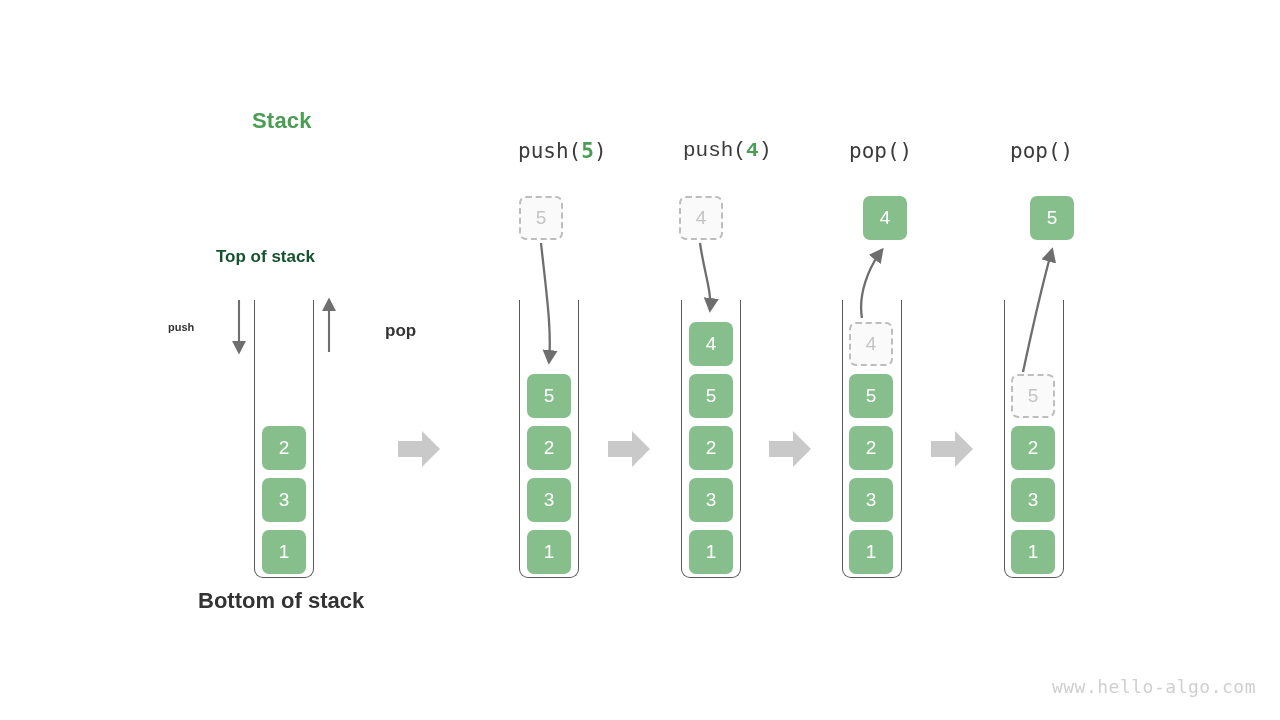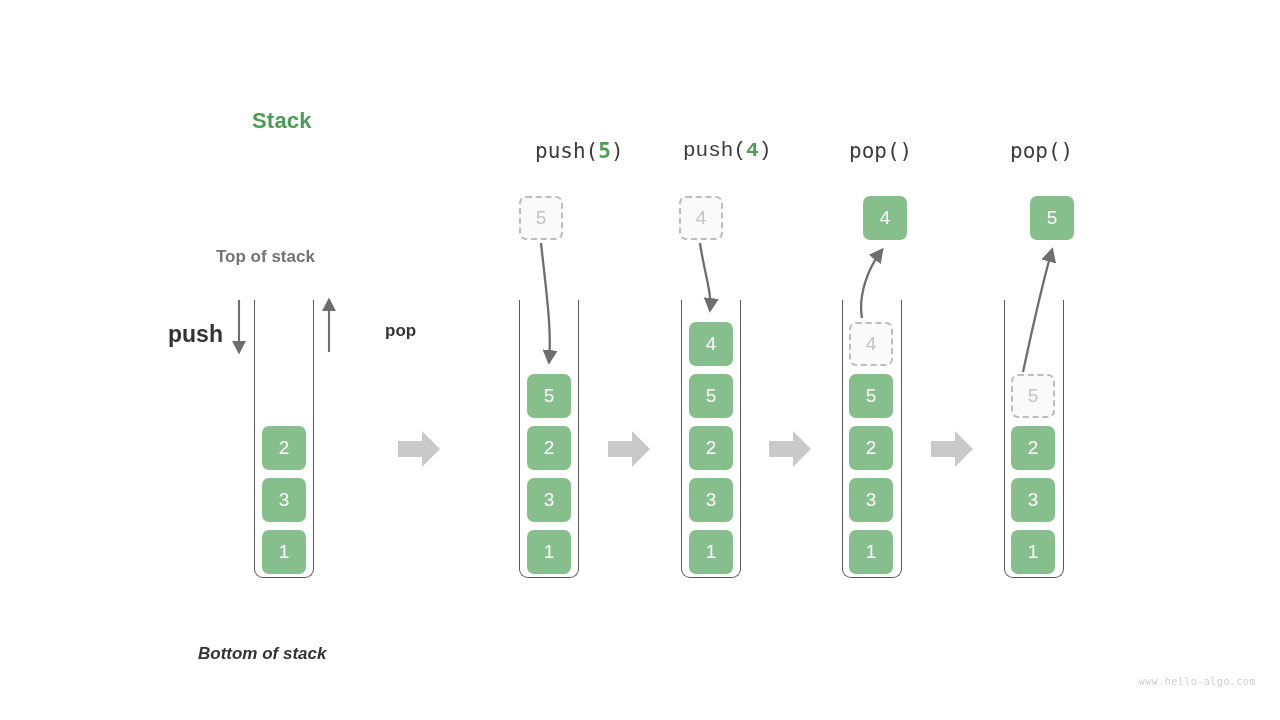--- a/index.html
+++ b/index.html
@@ -25,38 +25,37 @@
     font-weight: bold;
     color: #4a9d52;
     letter-spacing: 0.2px;
   }
   .label-top {
     position: absolute;
     left: 216px;
     top: 247px;
     font-size: 17px;
     font-weight: bold;
-    color: #737373;
+    color: #14532d;
     white-space: nowrap;
   }
   .label-bottom {
     position: absolute;
     left: 198px;
-    top: 644px;
-    font-size: 17px;
+    top: 588px;
+    font-size: 22px;
     font-weight: bold;
     color: #333333;
     white-space: nowrap;
-    font-style: italic;
   }
   .label-push {
     position: absolute;
     left: 168px;
     top: 321px;
-    font-size: 23px;
+    font-size: 11px;
     font-weight: bold;
     color: #333333;
   }
   .label-pop {
     position: absolute;
     left: 339px;
     top: 321px;
     font-size: 17px;
     font-weight: bold;
     color: #333333;
@@ -124,37 +123,37 @@
     left: 0; top: 0;
     width: 1280px; height: 720px;
     pointer-events: none;
   }
 
   .watermark {
     position: absolute;
     right: 24px;
     top: 676px;
     font-family: "DejaVu Sans Mono", "Liberation Mono", monospace;
-    font-size: 10px;
+    font-size: 18px;
     color: #cfcfcf;
     letter-spacing: 0.5px;
   }
 </style>
 </head>
 <body>
 
 <div id="stage">
 
   <div class="title-stack">Stack</div>
   <div class="label-top">Top of stack</div>
   <div class="label-bottom">Bottom of stack</div>
   <div class="label-push">push</div>
   <div class="label-pop">pop</div>
 
-  <div class="op-caption" style="left:518px;margin-left:17px;">
+  <div class="op-caption" style="left:518px;">
     <span>push(</span><span class="arg">5</span><span>)</span>
   </div>
   <div class="op-caption" style="left:683px;font-family:Liberation Mono, monospace;">
     <span>push(</span><span class="arg">4</span><span>)</span>
   </div>
   <div class="op-caption" style="left:849px;">
     <span>pop()</span>
   </div>
   <div class="op-caption" style="left:1010px;">
     <span>pop()</span>

